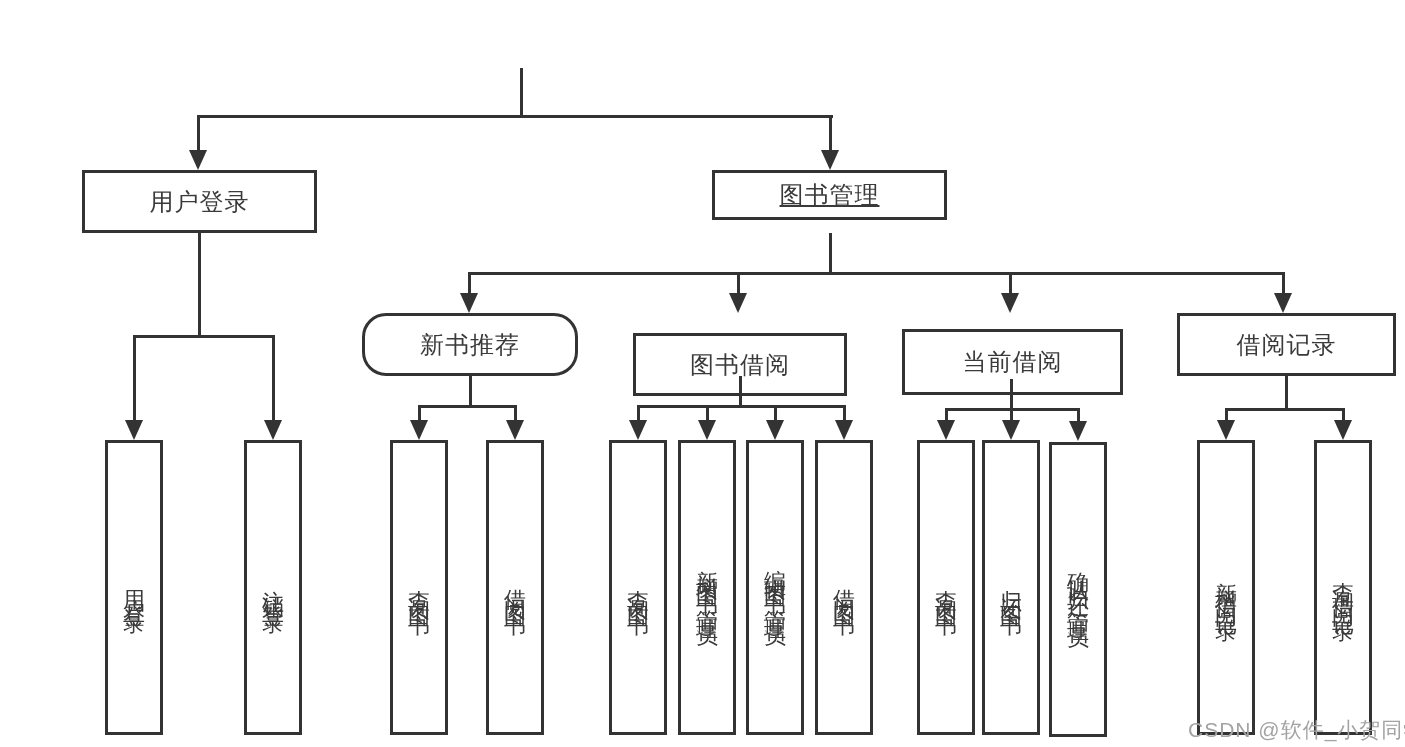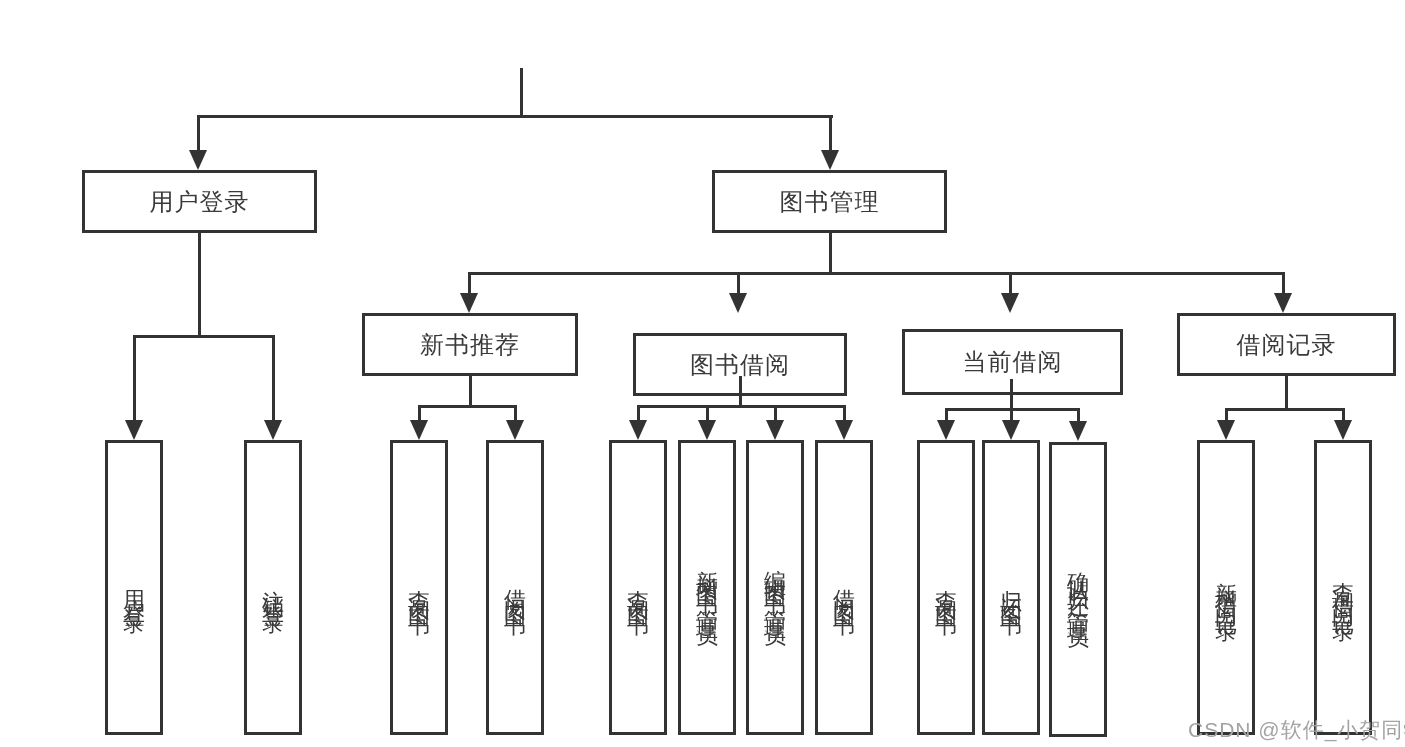--- a/index.html
+++ b/index.html
@@ -54,21 +54,21 @@
   <div class="vline" style="left:520px;top:68px;height:49px;"></div>
   <div class="hline" style="left:197px;top:115px;width:636px;"></div>
   <div class="vline" style="left:197px;top:115px;height:36px;"></div>
   <div class="arrowhead" style="left:189px;top:150px;"></div>
   <div class="vline" style="left:829px;top:115px;height:36px;"></div>
   <div class="arrowhead" style="left:821px;top:150px;"></div>
 
   <div class="box" style="left:82px;top:170px;width:235px;height:63px;">
     <span class="hlabel">用户登录</span>
   </div>
-  <div class="box" style="left:712px;top:170px;width:235px;height:63px;">
+  <div class="box" style="left:712px;top:170px;width:235px;height:50px;text-decoration:underline;">
     <span class="hlabel">图书管理</span>
   </div>
 
   <div class="vline" style="left:198px;top:233px;height:104px;"></div>
   <div class="hline" style="left:133px;top:335px;width:142px;"></div>
   <div class="vline" style="left:133px;top:335px;height:86px;"></div>
   <div class="arrowhead" style="left:125px;top:420px;"></div>
   <div class="vline" style="left:272px;top:335px;height:86px;"></div>
   <div class="arrowhead" style="left:264px;top:420px;"></div>
 
@@ -76,21 +76,21 @@
   <div class="hline" style="left:468px;top:272px;width:817px;"></div>
   <div class="vline" style="left:468px;top:272px;height:22px;"></div>
   <div class="arrowhead" style="left:460px;top:293px;"></div>
   <div class="vline" style="left:737px;top:272px;height:22px;"></div>
   <div class="arrowhead" style="left:729px;top:293px;"></div>
   <div class="vline" style="left:1009px;top:272px;height:22px;"></div>
   <div class="arrowhead" style="left:1001px;top:293px;"></div>
   <div class="vline" style="left:1282px;top:272px;height:22px;"></div>
   <div class="arrowhead" style="left:1274px;top:293px;"></div>
 
-  <div class="box" style="left:362px;top:313px;width:216px;height:63px;">
+  <div class="box" style="left:362px;top:313px;width:216px;height:63px;border-radius:24px;">
     <span class="hlabel">新书推荐</span>
   </div>
   <div class="box" style="left:633px;top:313px;width:214px;height:63px;margin-top:20px;">
     <span class="hlabel">图书借阅</span>
   </div>
   <div class="box" style="left:902px;top:313px;width:221px;height:66px;margin-top:16px;">
     <span class="hlabel">当前借阅</span>
   </div>
   <div class="box" style="left:1177px;top:313px;width:219px;height:63px;">
     <span class="hlabel">借阅记录</span>

